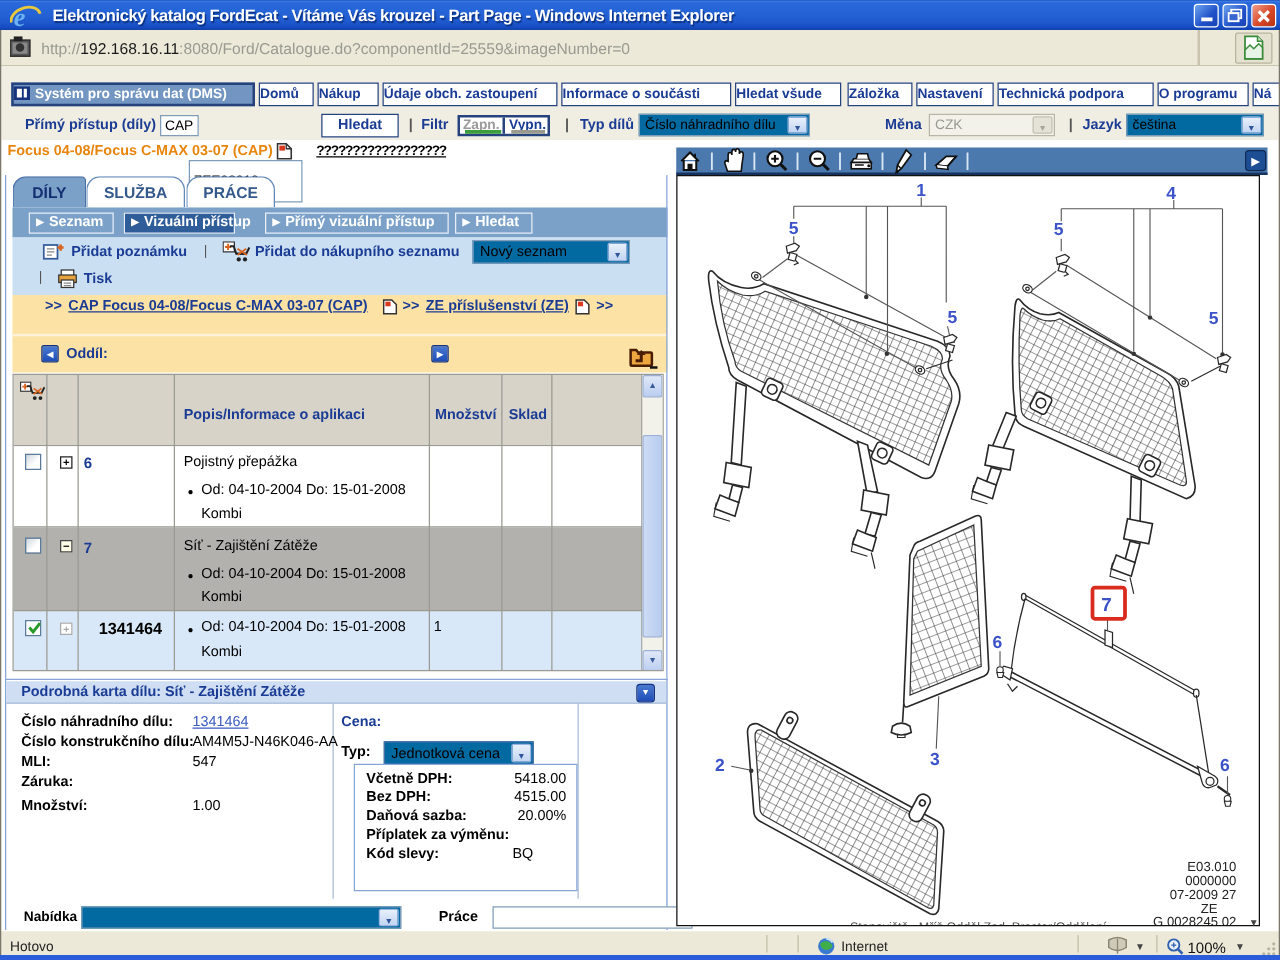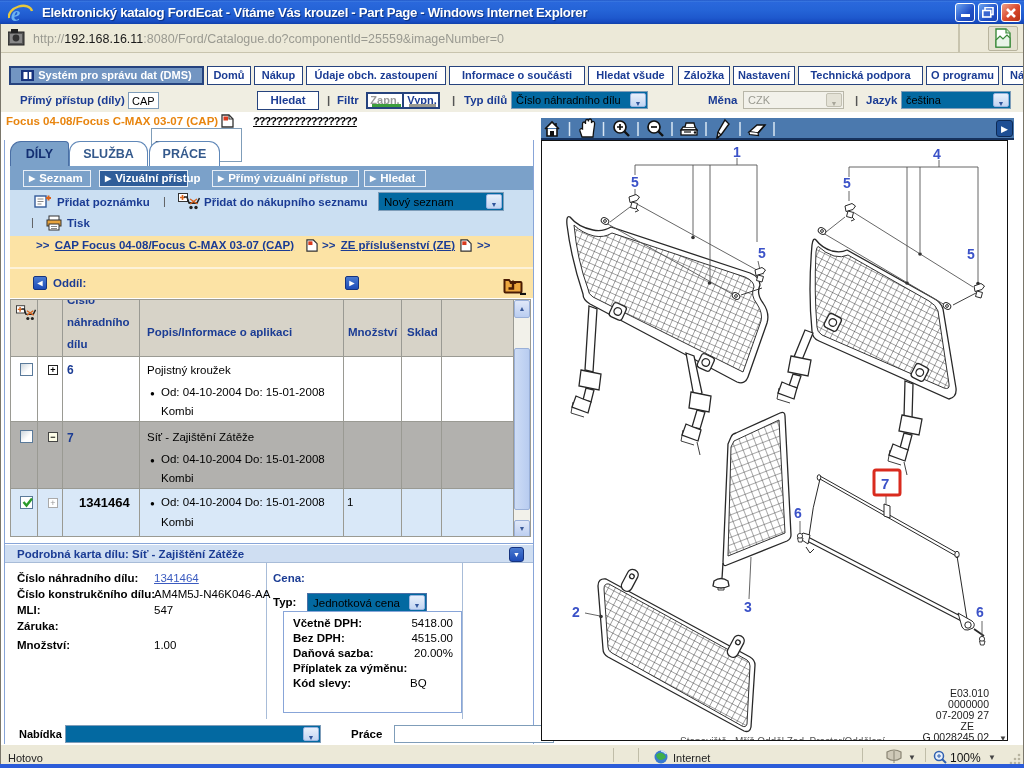--- a/index.html
+++ b/index.html
@@ -17,21 +17,21 @@
  color:#fff;text-align:center;}
 
 #addrbar{left:0;top:24px;width:1024px;height:29px;background:#ece9d8;border-bottom:1px solid #c8c4ae;}
 #urltxt{left:33px;top:32px;font-size:12.5px;color:#9a9a91;white-space:nowrap;}
 #urltxt .ip{color:#1a1a1a;}
 
 #contentbg{left:1px;top:53px;width:1022px;height:693px;background:#f0eee2;}
 #whitebg{left:1px;top:112px;width:1022px;height:634px;background:#fff;}
 
 .navbtn{top:66px;height:19px;border:1px solid #26437e;background:#fff;
- color:#1b3c94;font-weight:bold;font-size:11px;text-align:center;line-height:17px;white-space:nowrap;overflow:hidden;}
+ color:#1b3c94;font-weight:bold;font-size:11px;text-align:left;line-height:17px;white-space:nowrap;overflow:hidden;}
 
 .lbl2{top:94px;color:#1b3c94;font-weight:bold;font-size:11.5px;white-space:nowrap;}
 .inp{border:1px solid #7f9db9;background:#fff;font-size:11px;padding:1px 3px;line-height:13px;}
 .sel{border:1px solid #7f9db9;background:#0369a1;font-size:11px;}
 .selarrow{position:absolute;right:1px;top:1px;bottom:1px;width:16px;
  background:linear-gradient(180deg,#cfdef7,#b6ccf0);border:1px solid #98b3e0;border-radius:2px;
  color:#30559c;text-align:center;}
 .selarrow:after{content:"▼";font-size:7px;position:relative;top:2px;}
 
 .tab{top:141px;height:25px;border:1px solid #5f87b8;border-bottom:none;
@@ -217,29 +217,28 @@
   <div class="abs" style="left:0;top:188px;width:503px;height:1px;background:#9a9a93;"></div>
 
   <svg class="abs" style="left:5px;top:5px" width="20" height="16" viewBox="0 0 22 17">
         <rect x="0.5" y="0.5" width="9" height="8" fill="#fff" stroke="#333"></rect>
         <path d="M2 4.5 h5 M4.5 2 v5" stroke="#d9641e" stroke-width="1.6"></path>
         <path d="M6 4 h3 l2 6 h8 l2.5-5" fill="none" stroke="#222" stroke-width="1.6"></path>
         <circle cx="13" cy="14.5" r="1.7" fill="#222"></circle>
         <circle cx="18" cy="14.5" r="1.7" fill="#222"></circle>
         <path d="M12 6 l7.5 5 M12 11 l7-5" stroke="#d9641e" stroke-width="1.4"></path>
       </svg>
-  <div class="abs hdr" style="left:56px;top:-11px;line-height:22px;">Číslo<br>náhradního<br>dílu</div>
   <div class="abs hdr" style="left:136px;top:26px;">Popis/Informace o aplikaci</div>
   <div class="abs hdr" style="left:337px;top:26px;">Množství</div>
   <div class="abs hdr" style="left:396px;top:26px;">Sklad</div>
 
   <div class="abs" style="left:9px;top:63px;width:13px;height:13px;border:1px solid #5a7a9a;background:linear-gradient(135deg,#cdd6dd,#fff 60%);"></div>
   <div class="abs" style="left:37px;top:65px;width:10px;height:10px;border:1px solid #222;background:#fff;font-size:9px;line-height:8px;text-align:center;font-weight:bold;">+</div>
   <div class="abs b navy" style="left:56px;top:63px;font-size:12px;">6</div>
-  <div class="abs cell" style="left:136px;top:64px;">Pojistný kroužek</div>
+  <div class="abs cell" style="left:136px;top:64px;">Pojistný přepážka</div>
   <div class="abs" style="left:139px;top:89px;font-size:8px;">●</div>
   <div class="abs cell" style="left:150px;top:86px;">Od:&nbsp;04-10-2004&nbsp;Do:&nbsp;15-01-2008</div>
   <div class="abs cell" style="left:150px;top:105px;">Kombi</div>
 
   <div class="abs" style="left:9px;top:130px;width:13px;height:13px;border:1px solid #5a7a9a;background:linear-gradient(135deg,#cdd6dd,#fff 60%);"></div>
   <div class="abs" style="left:37px;top:132px;width:10px;height:10px;border:1px solid #444;background:#fdfde8;font-size:9px;line-height:8px;text-align:center;font-weight:bold;">−</div>
   <div class="abs b navy" style="left:56px;top:131px;font-size:12px;">7</div>
   <div class="abs cell" style="left:136px;top:131px;">Síť - Zajištění Zátěže</div>
   <div class="abs" style="left:139px;top:156px;font-size:8px;">●</div>
   <div class="abs cell" style="left:150px;top:153px;">Od:&nbsp;04-10-2004&nbsp;Do:&nbsp;15-01-2008</div>

